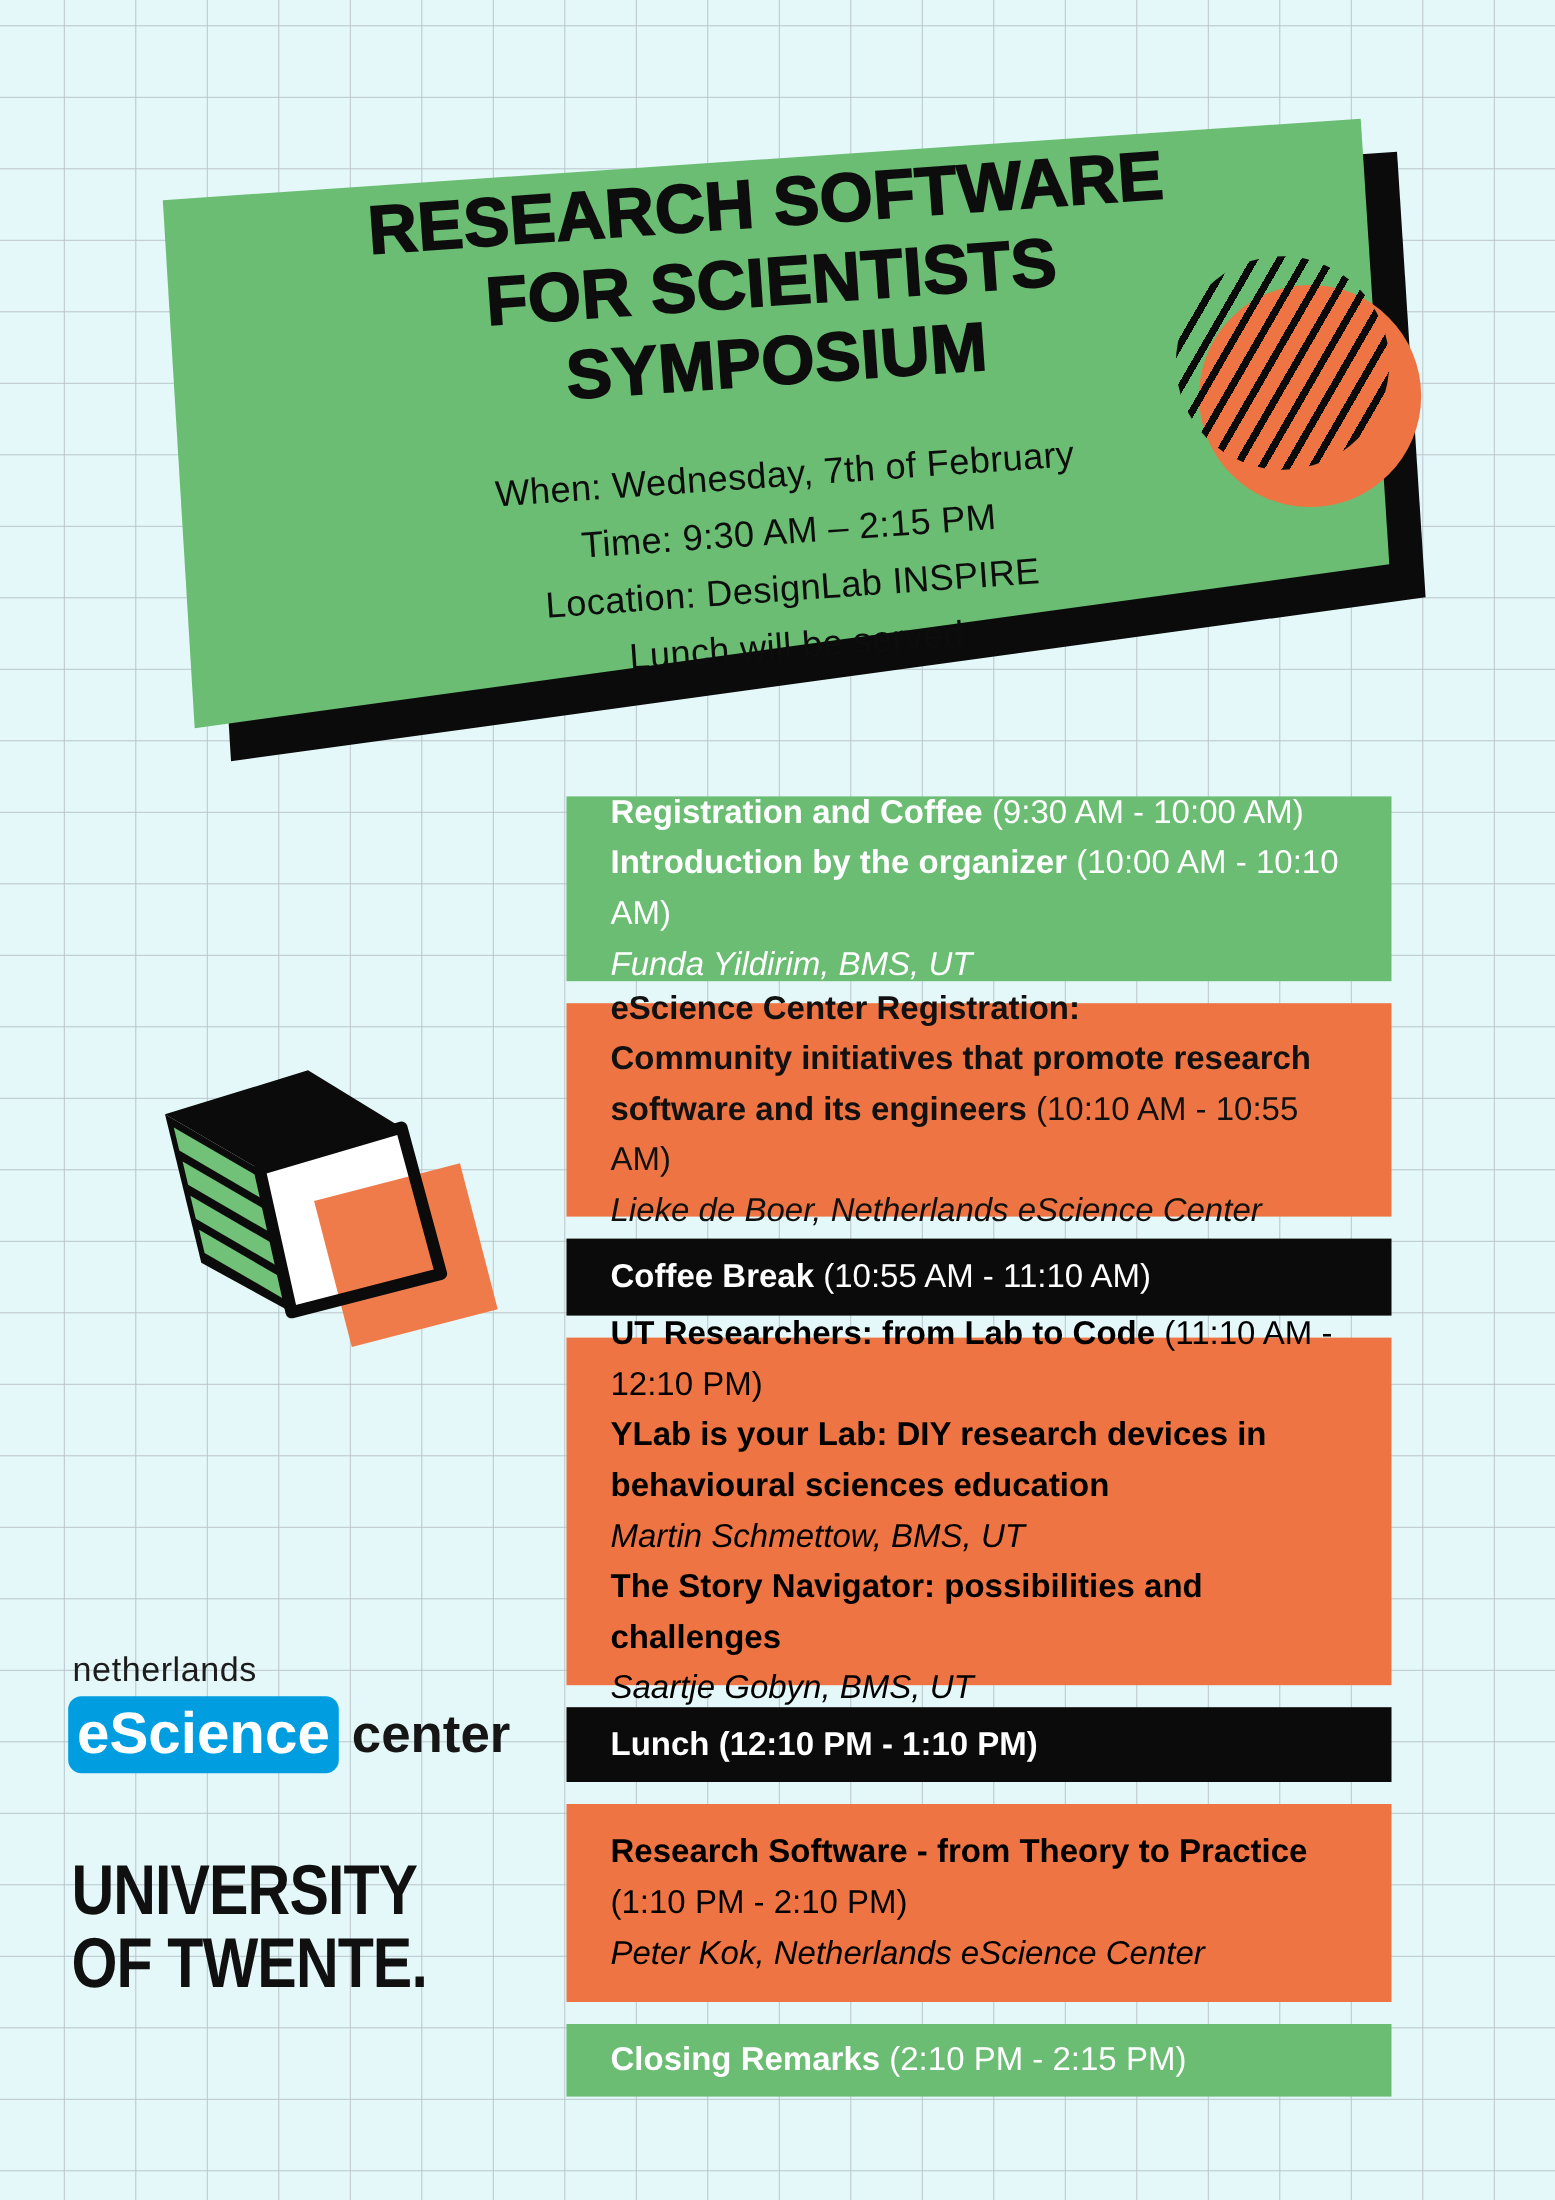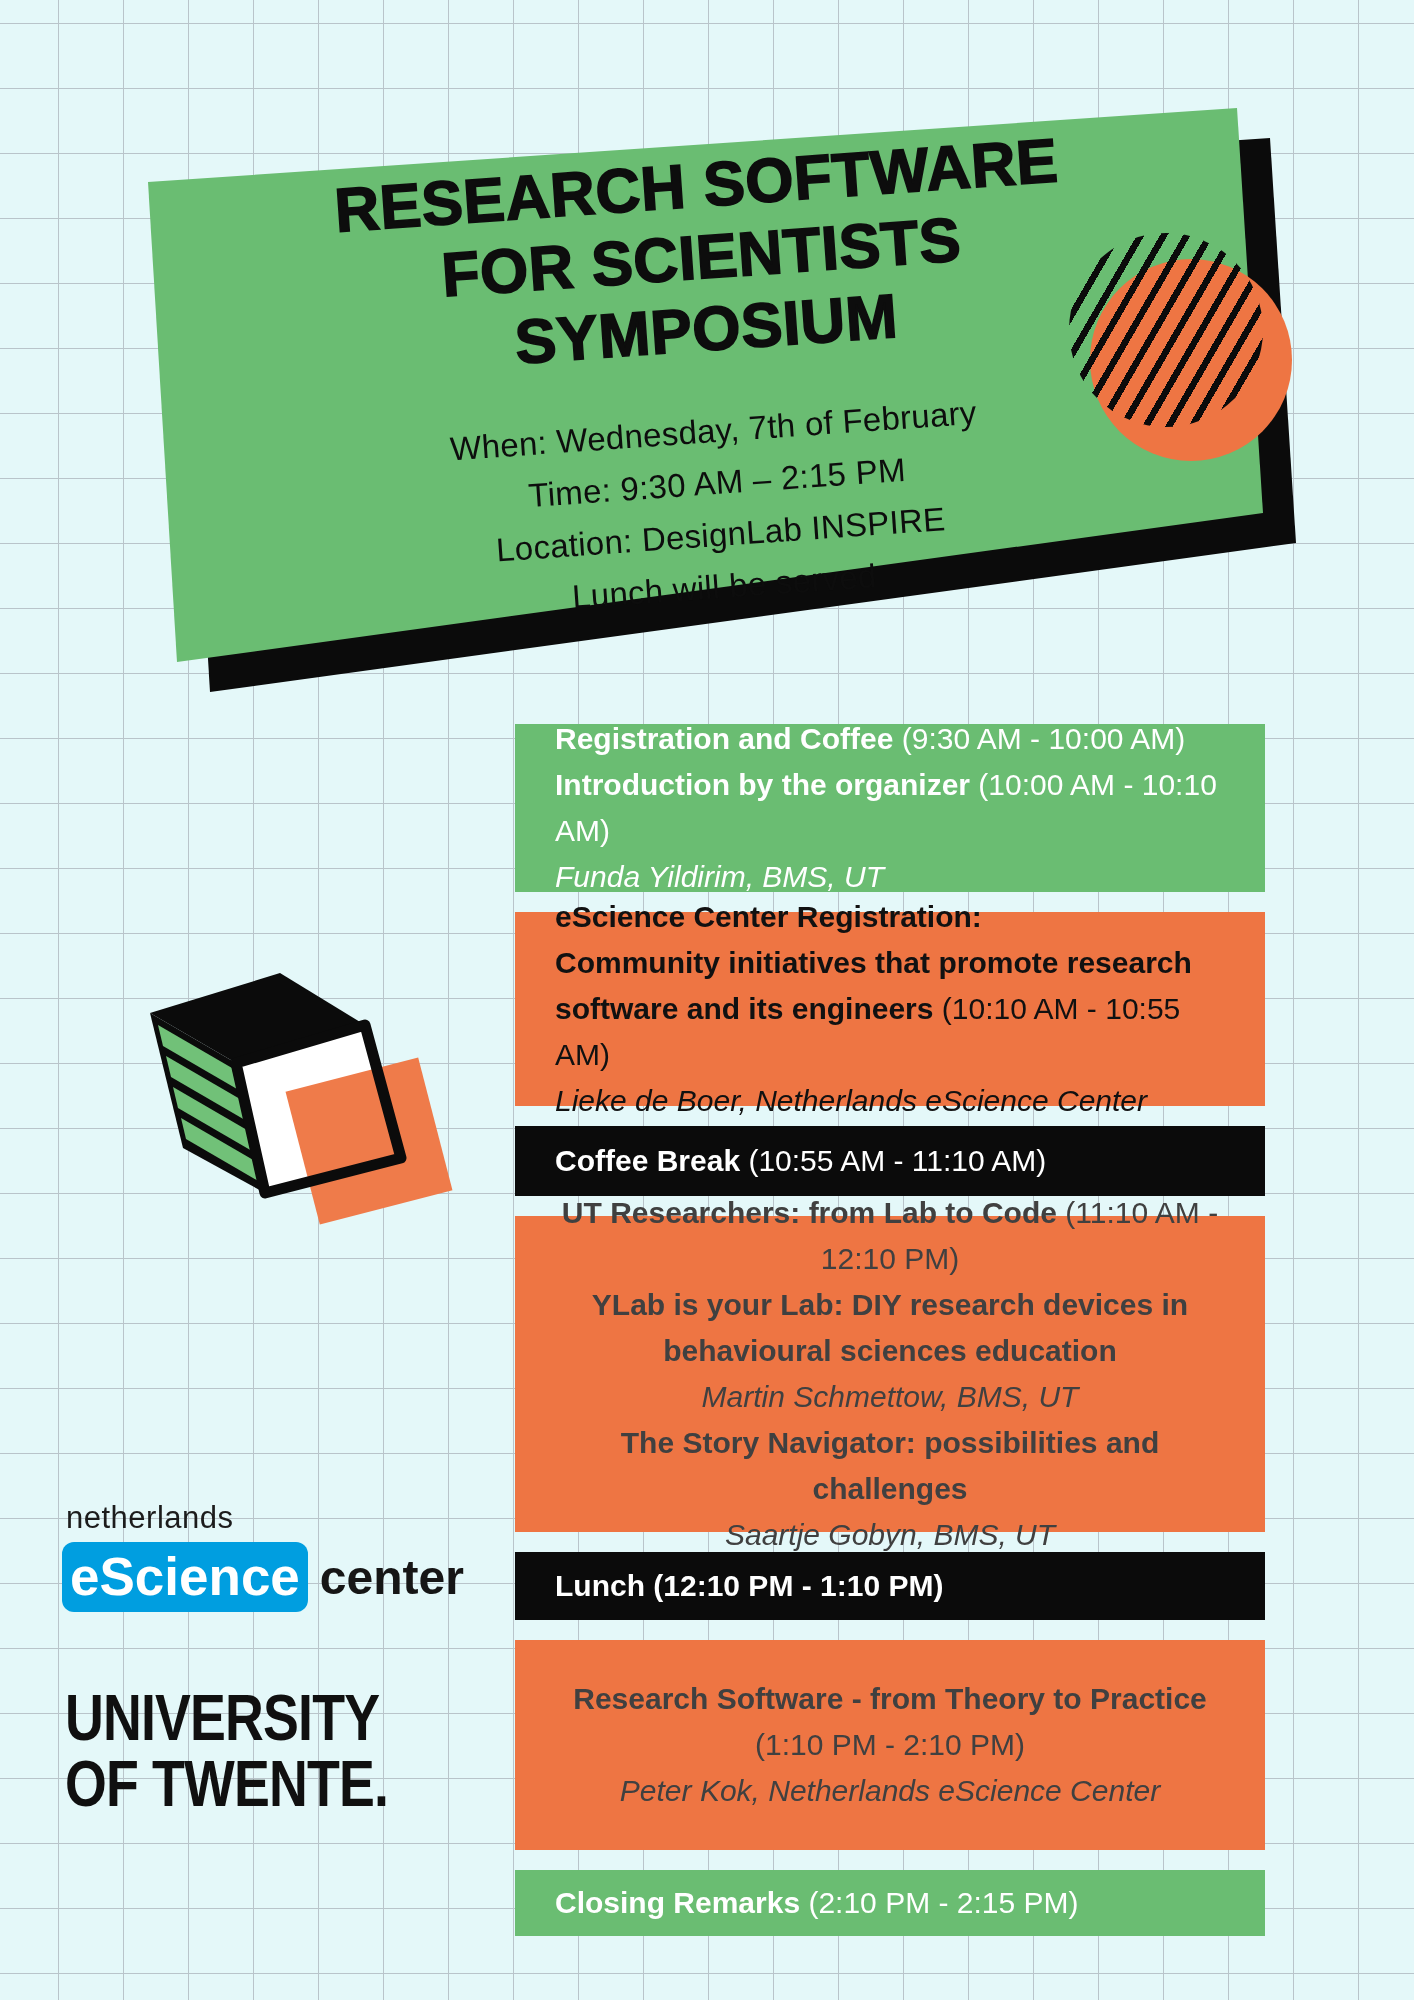--- a/index.html
+++ b/index.html
@@ -48,24 +48,24 @@
   .block{
     box-sizing:border-box;width:750px;margin-bottom:20px;
     display:flex;flex-direction:column;justify-content:center;
     padding:0 40px;font-size:30px;line-height:46px;
   }
   .block:nth-child(1){height:168px;}
   .block:nth-child(2){height:194px;}
   .block:nth-child(3){height:70px;}
   .block:nth-child(4){height:316px;}
   .block:nth-child(5){height:68px;}
-  .block:nth-child(6){height:210px;}
+  .block:nth-child(6){height:180px;}
   .block:nth-child(7){height:66px;}
   .block.green{background:#6abd72;color:#ffffff;}
-  .block.orange{background:#ee7543;color:#404040;text-align:center;}
+  .block.orange{background:#ee7543;color:#000000;}
   .block.orange-ink{background:#ee7543;color:#111111;}
   .block.black{background:#0b0b0b;color:#ffffff;}
   .line{margin:0;}
   .s-b{font-weight:700;}
   .s-r{font-weight:400;}
   .s-i{font-style:italic;font-weight:400;}
 
   
   .cube-svg{position:absolute;left:138px;top:955px;}
 

